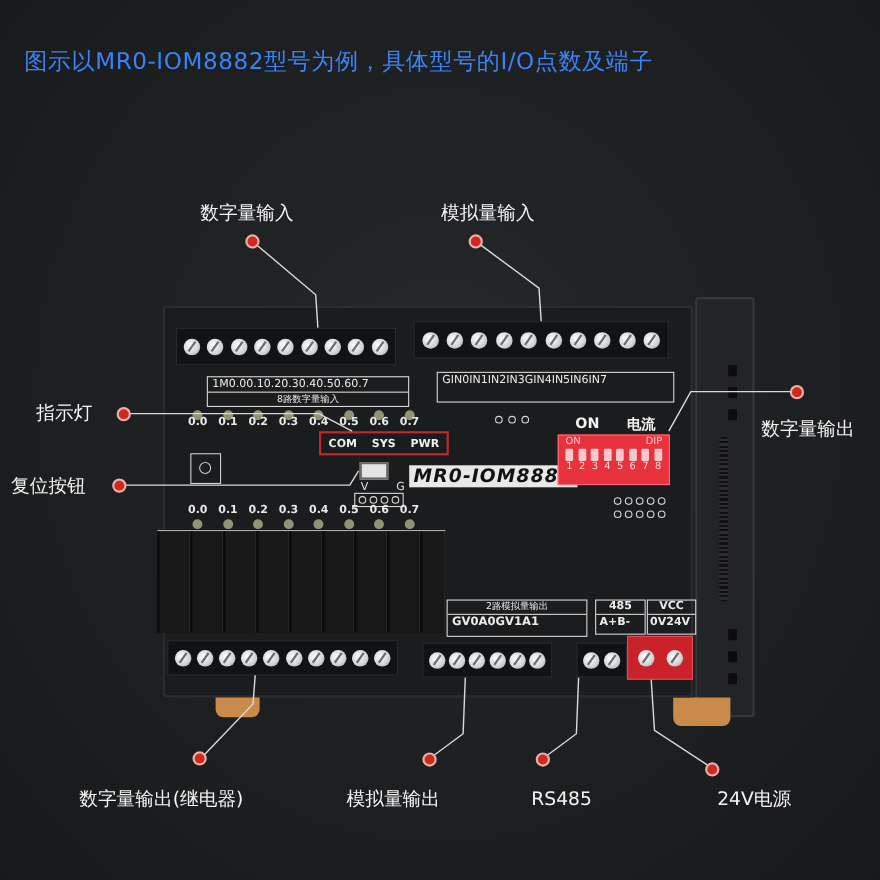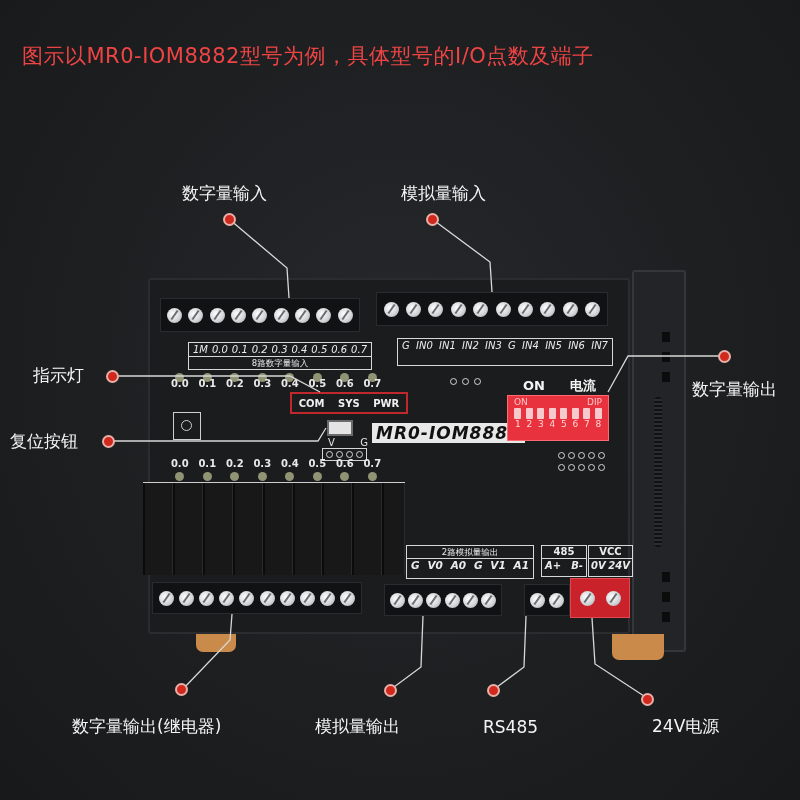--- a/index.html
+++ b/index.html
@@ -1,35 +1,35 @@
 <!DOCTYPE html>
 <html><head>
   <meta charset="utf-8">
   <style>
     html,body{margin:0;padding:0;}
     body{width:800px;height:800px;position:relative;overflow:hidden;
       background:radial-gradient(ellipse at 50% 45%, #26282b 0%, #1d1f21 55%, #18191b 100%);
       font-family:"DejaVu Sans","Liberation Sans",sans-serif;color:#f2f2f2;}
     .abs{position:absolute;}
-    .intro{left:22px;top:34px;font-size:21px;line-height:44px;color:#ef4444;letter-spacing:0.5px;}
+    .intro{left:22px;top:34px;font-size:21px;line-height:44px;color:#3b82f6;letter-spacing:0.5px;}
     .callout{font-size:17px;color:#f4f4f4;white-space:nowrap;}
     .dot{width:9px;height:9px;border-radius:50%;background:#d0281c;border:2px solid #e7b0a8;box-sizing:content-box;}
     svg.lines{position:absolute;left:0;top:0;}
     
     .case{left:148px;top:278px;width:478px;height:352px;background:#1b1c1e;border:2px solid #2b2c2f;border-radius:3px;}
     .rail{left:632px;top:270px;width:50px;height:378px;background:#232427;border:2px solid #34363a;border-radius:3px;}
     .rail-slot{width:8px;height:10px;background:#0c0c0d;}
     .rail-long{width:8px;height:150px;background:repeating-linear-gradient(#111 0 2px,#2b2d30 2px 4px);border-radius:4px;}
     .clip{width:40px;height:26px;background:#c98a4a;border-radius:0 0 7px 7px;}
     .tblock{background:#111213;border:1px solid #2a2b2e;display:flex;align-items:center;justify-content:space-around;padding:0 3px;box-sizing:border-box;}
     .screw{width:15px;height:15px;border-radius:50%;background:radial-gradient(circle at 40% 40%,#ffffff,#cfd2d4 60%,#8c8f92);position:relative;}
     .screw::after{content:"";position:absolute;left:2px;top:6px;width:11px;height:2px;background:#6a6d70;transform:rotate(-55deg);}
     .red-block{background:#c9222a;border:1px solid #e24a50;}
     .silk{border:1.5px solid #d8d8d8;color:#ececec;font-size:10px;font-family:"DejaVu Sans",sans-serif;box-sizing:border-box;}
-    .silk-row{display:flex;justify-content:space-between;padding:0 4px;line-height:13px;font-style:italic;}
+    .silk-row{display:flex;justify-content:flex-start;padding:0 4px;line-height:13px;}
     .silk-sub{border-top:1.5px solid #d8d8d8;text-align:center;font-size:8.5px;line-height:12px;}
     .ledlabels{display:flex;gap:0;font-size:10px;font-weight:bold;color:#e8e8e8;}
     .ledlabels span{width:27.5px;text-align:center;}
     .led{width:9px;height:9px;border-radius:50%;background:#aeb28a;opacity:.8;}
     .statusbox{border:2px solid #c0282e;display:flex;justify-content:space-around;align-items:center;font-size:10px;font-weight:bold;color:#f0f0f0;box-sizing:border-box;}
     .model{font-style:italic;font-weight:bold;font-size:17px;color:#111;background:#e8e8e8;padding:0 4px;letter-spacing:1px;font-family:"DejaVu Sans",sans-serif;}
     .dip{background:#e8323d;border:1px solid #ff6b72;box-sizing:border-box;}
     .dip-sw{width:7px;height:11px;background:#f6c9cc;border-radius:1px;}
     .relay{background:#181819;border-left:2px solid #0b0b0c;border-right:1px solid #2a2b2e;}
     .hole{width:5px;height:5px;border:1.5px solid #d6d6d6;border-radius:50%;}

